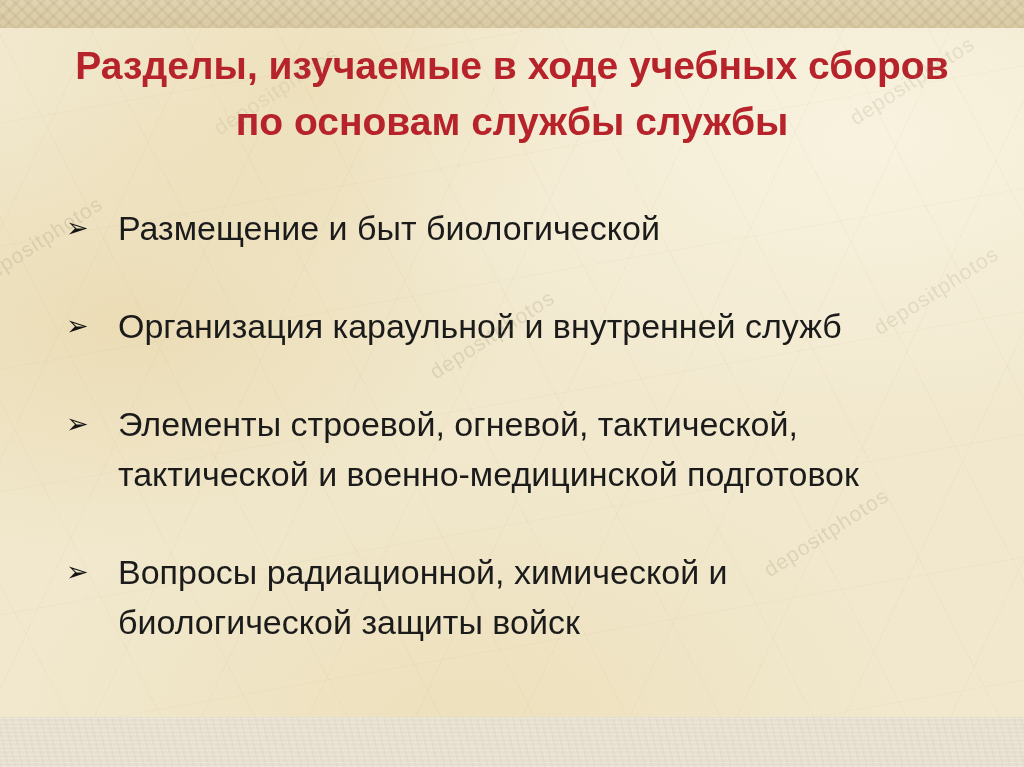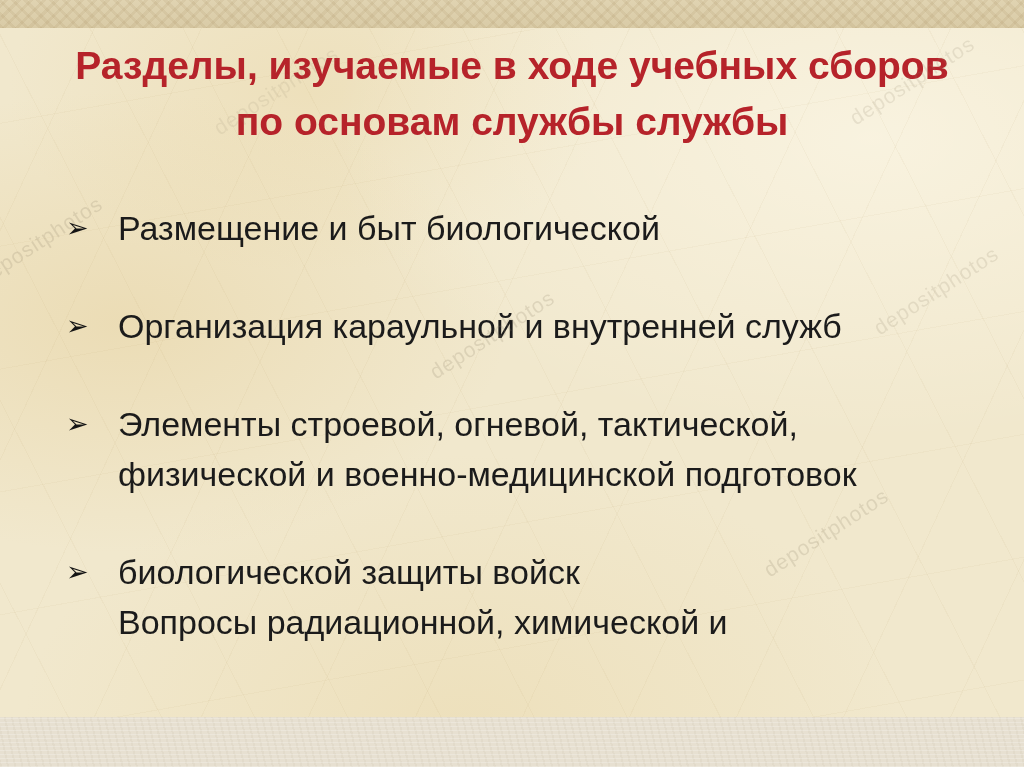--- a/index.html
+++ b/index.html
@@ -99,29 +99,29 @@
       <span class="marker">➢</span>
       <span class="text">
         <span class="ln">Организация караульной и внутренней служб</span>
       </span>
     </div>
 
     <div class="item">
       <span class="marker">➢</span>
       <span class="text">
         <span class="ln">Элементы строевой, огневой, тактической,</span>
-        <span class="ln">физической и военно-медицинской подготовок</span>
+        <span class="ln">тактической и военно-медицинской подготовок</span>
       </span>
     </div>
 
     <div class="item">
       <span class="marker">➢</span>
       <span class="text">
+        <span class="ln">Вопросы радиационной, химической и</span>
         <span class="ln">биологической защиты войск</span>
-        <span class="ln">Вопросы радиационной, химической и</span>
       </span>
     </div>
 
   </div>
 
   <span class="wm wm1">depositphotos</span>
   <span class="wm wm2">depositphotos</span>
   <span class="wm wm3">depositphotos</span>
   <span class="wm wm4">depositphotos</span>
   <span class="wm wm5">depositphotos</span>

